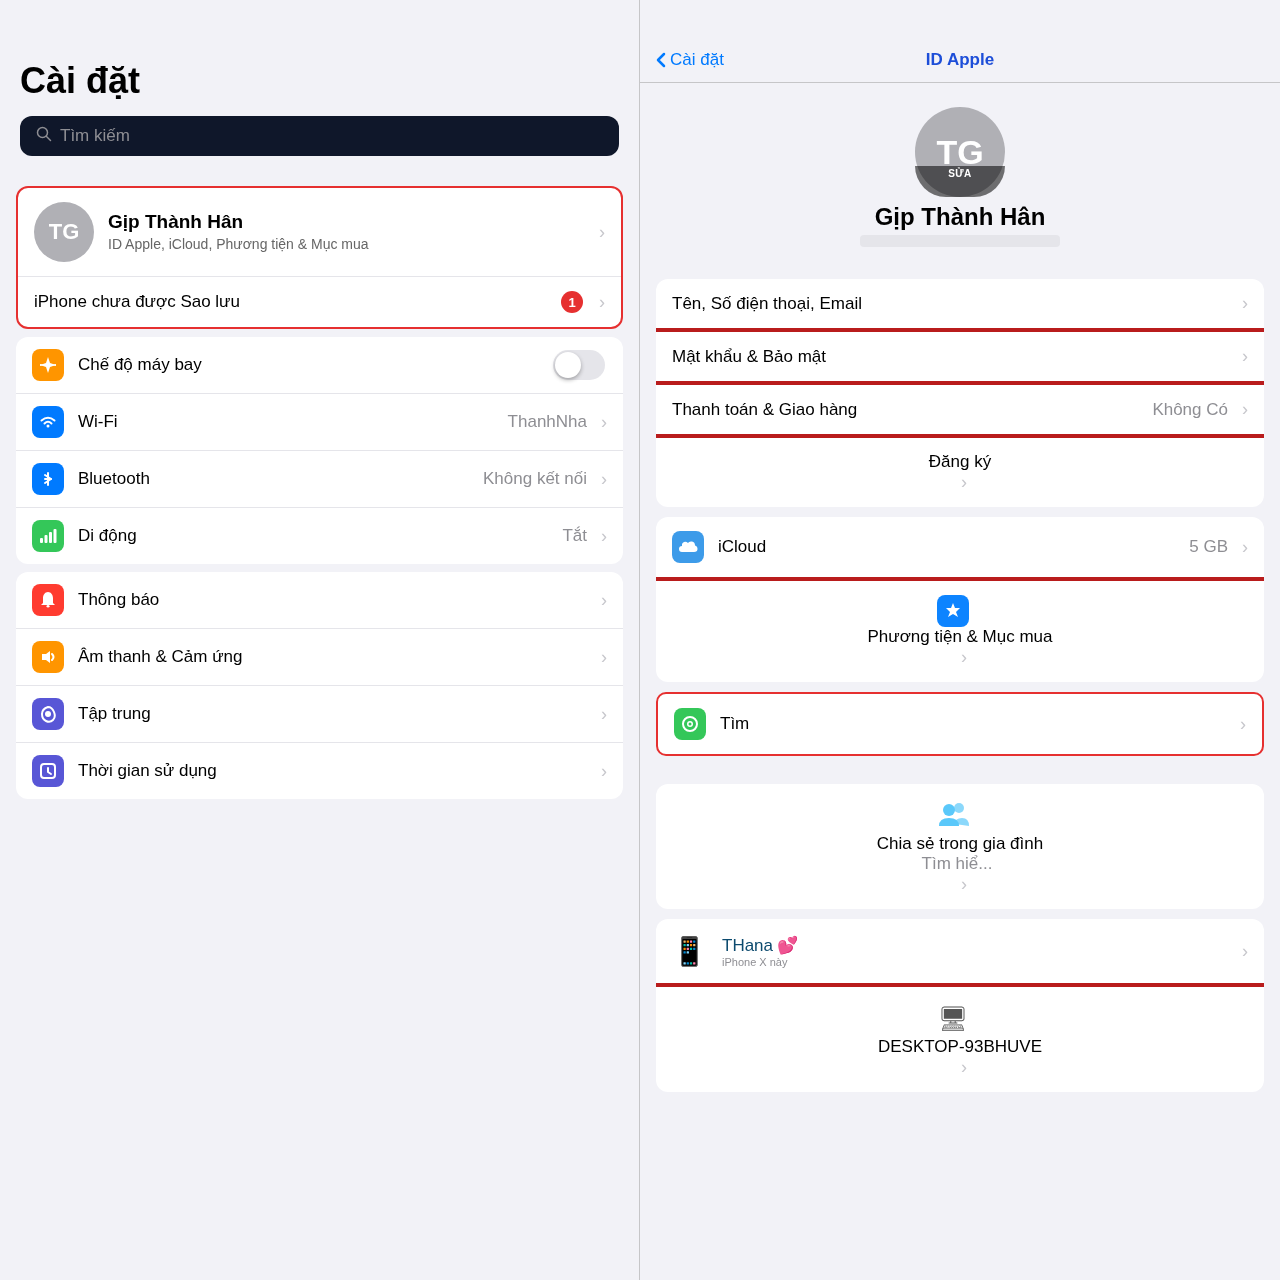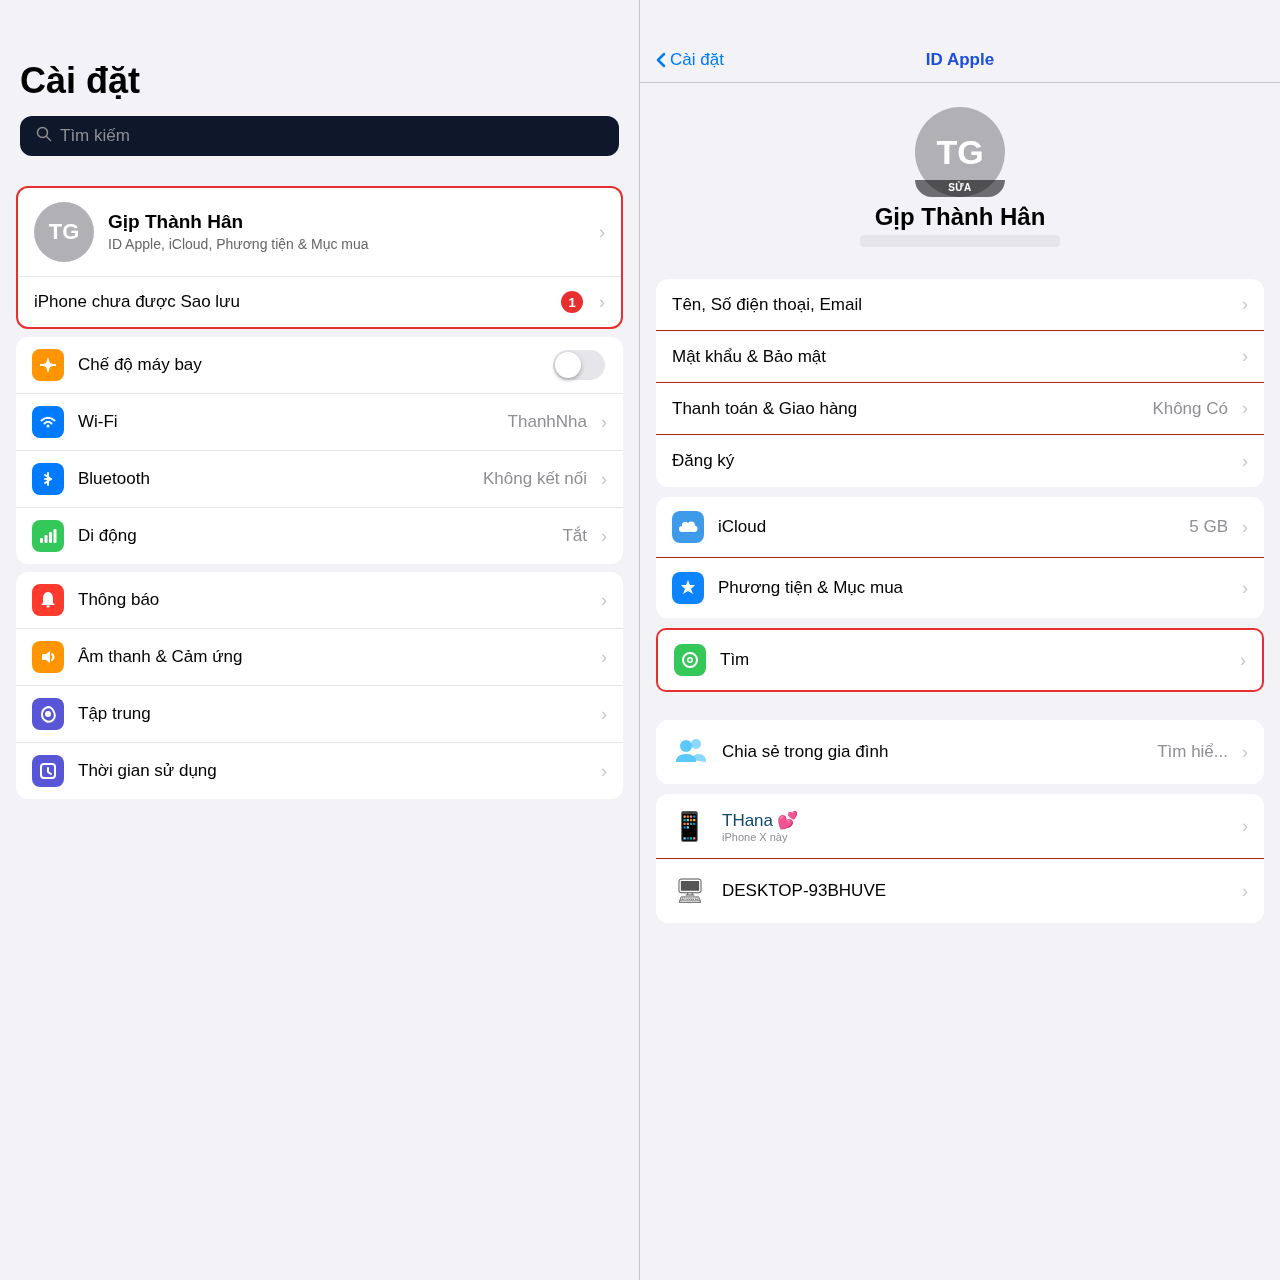--- a/index.html
+++ b/index.html
@@ -261,21 +261,21 @@
       position: absolute;
       bottom: 0;
       left: 0;
       right: 0;
       background: rgba(0,0,0,0.55);
       color: #fff;
       font-size: 10px;
       text-align: center;
       border-bottom-left-radius: 45px;
       border-bottom-right-radius: 45px;
-      padding: 2px 0 4px 0;
+      padding: 2px 0 18px 0;
       font-weight: 600;
       letter-spacing: 0.5px;
     }
 
     .right-profile-name {
       font-size: 24px;
       font-weight: 600;
       color: #000;
       margin-bottom: 4px;
     }
@@ -294,26 +294,27 @@
       background: #fff;
       border-radius: 12px;
       margin: 0 16px 10px 16px;
       overflow: hidden;
     }
 
     .right-settings-row {
       display: flex;
       align-items: center;
       padding: 14px 16px;
-      border-bottom: 1px solid #b91c1c;
+      border-bottom: 4px solid #b91c1c;
       min-height: 52px;
     }
 
     .right-settings-row:last-child {
       border-bottom: none;
+      flex-direction: column;
     }
 
     .right-row-label {
       flex: 1;
       font-size: 17px;
       color: #000;
     }
 
     .right-row-value {
       font-size: 17px;

